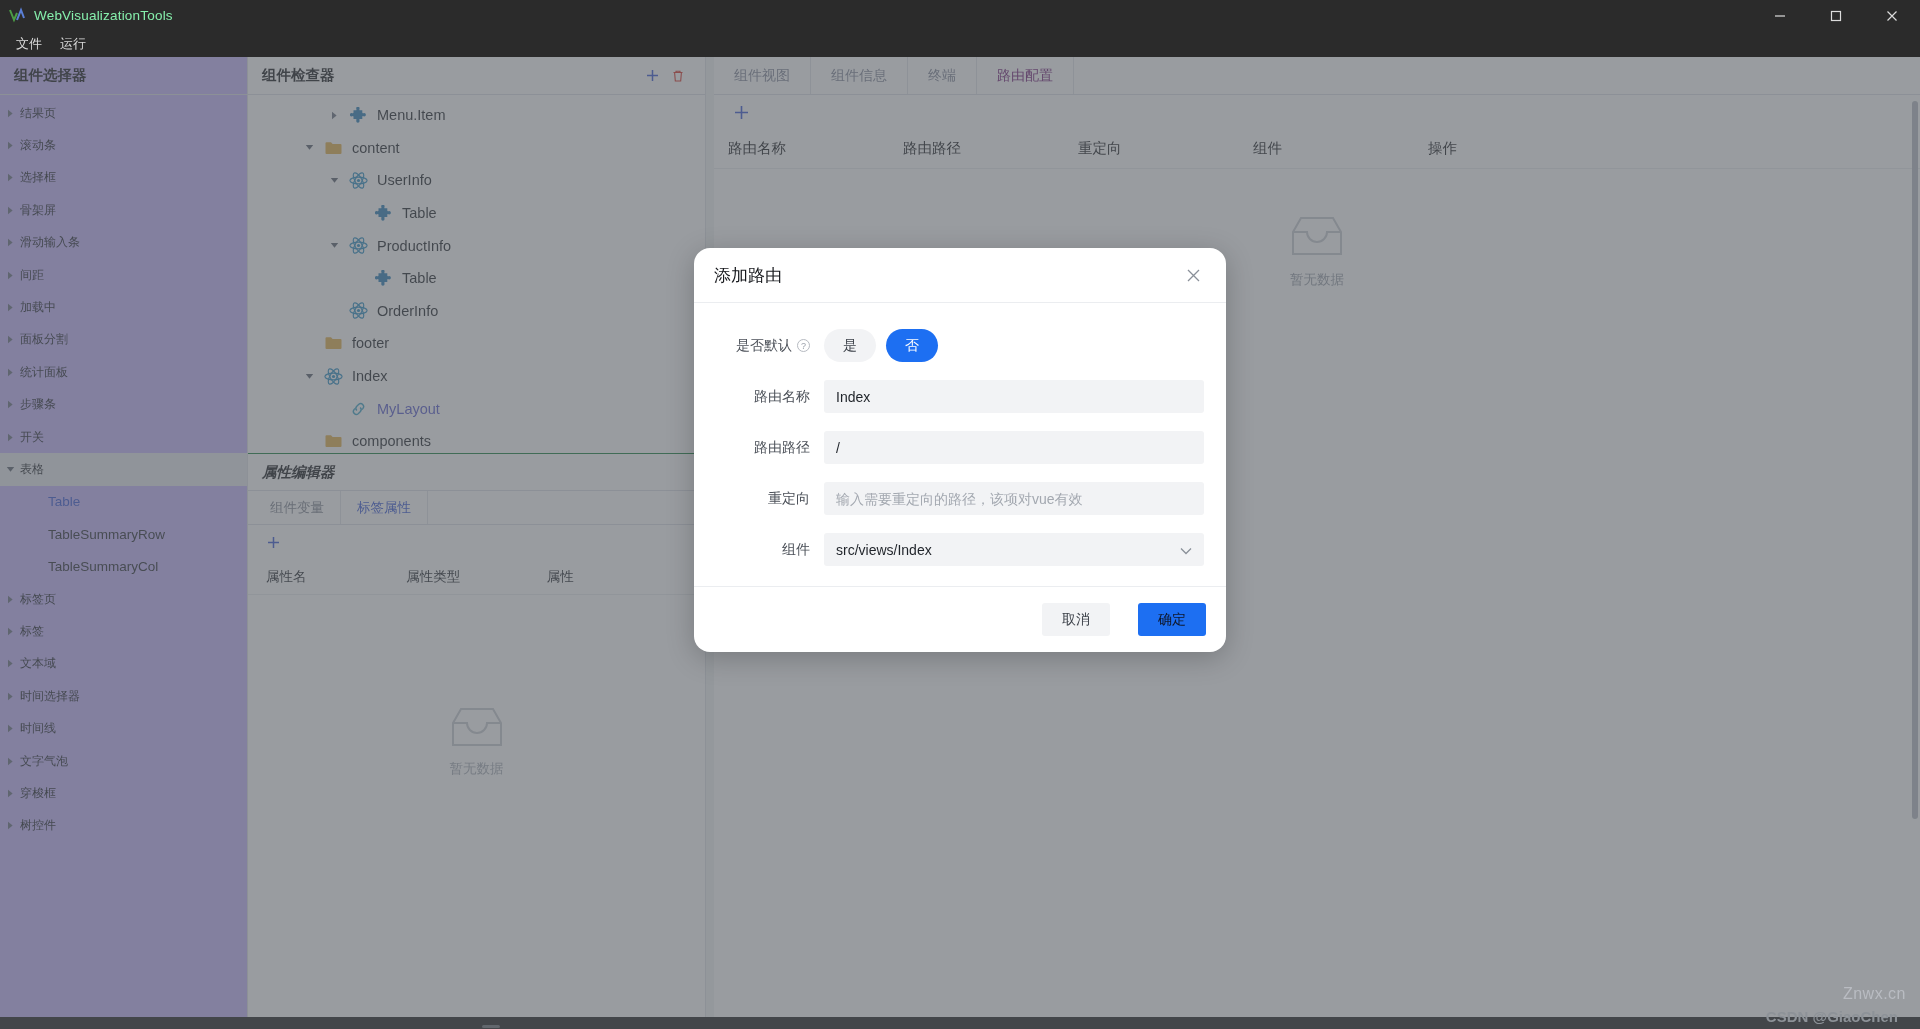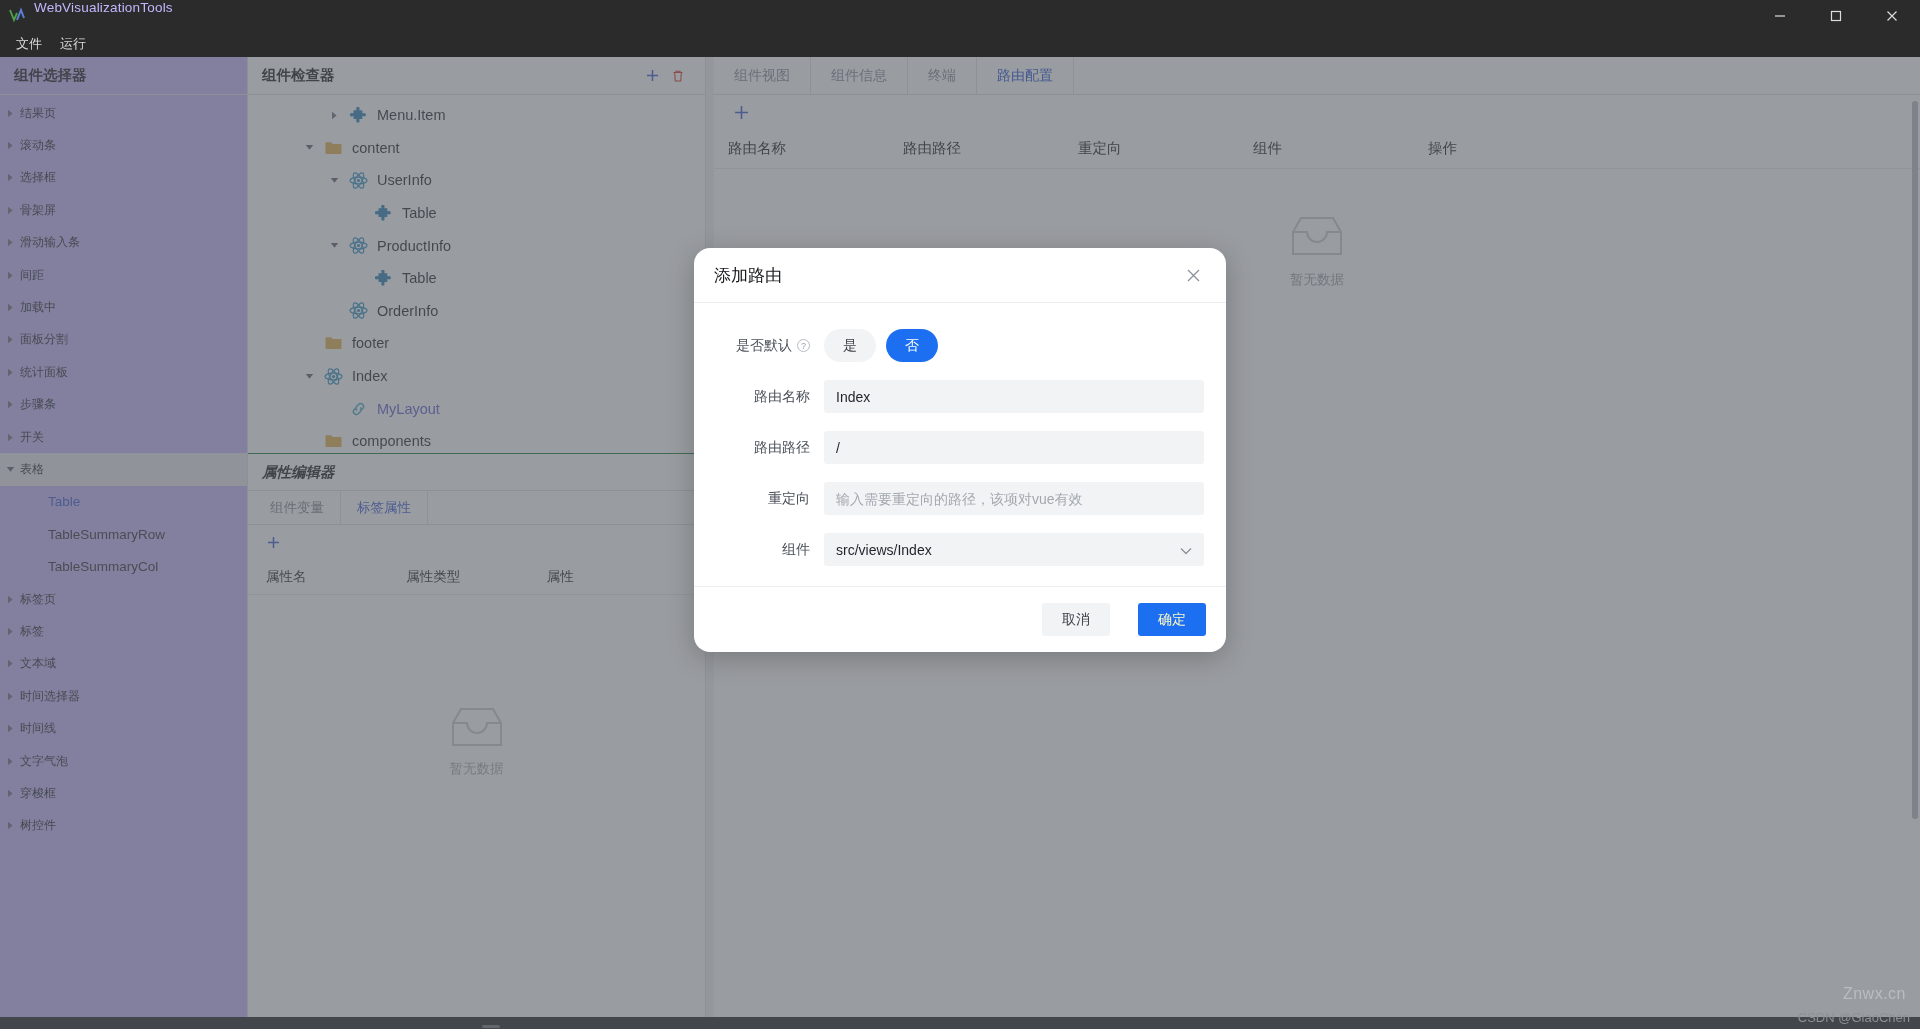--- a/index.html
+++ b/index.html
@@ -11,22 +11,22 @@
   }
   #app {
     position: relative;
     width: 1920px; height: 1029px;
     display: flex; flex-direction: column;
     background: #f2f3f5;
   }
 
   
   .titlebar {
-    height: 31px; background: #2b2b2b; color: #c4b5fd;
-    display: flex; flex: 0 0 31px;
+    height: 31px; background: #2b2b2b; color: #86efac;
+    display: flex; align-items: center; flex: 0 0 31px;
     font-size: 13px;
   }
   .tb-logo { width: 34px; display: flex; align-items: center; justify-content: center; }
   .tb-logo svg { display: block; }
   .tb-title { flex: 1; font-size: 13.5px; letter-spacing: .2px; }
   .tb-controls { display: flex; height: 100%; }
   .tb-btn {
     width: 56px; height: 31px; display: flex; align-items: center; justify-content: center;
     color: #dcdcdc;
   }
@@ -125,21 +125,21 @@
   
   .right-pane { flex: 1; background: #fff; display: flex; flex-direction: column; min-height: 0; }
   .right-tabs {
     height: 38px; display: flex; align-items: center; border-bottom: 1px solid #dcdfe6;
     flex: 0 0 38px;
   }
   .r-tab {
     padding: 0 20px; height: 37px; line-height: 37px; font-size: 14px; color: #83889a;
     cursor: pointer; border-right: 1px solid #e3e5ea;
   }
-  .r-tab.active { color: #1d4ed8; }
+  .r-tab.active { color: #701a75; }
   .right-toolbar { height: 34px; display: flex; align-items: center; padding-left: 14px; flex: 0 0 34px; }
   .route-head {
     height: 40px; display: flex; align-items: center; font-size: 14.5px; color: #16181c;
     border-bottom: 1px solid #ebedf0; padding: 0 14px; flex: 0 0 40px;
   }
   .rh-cell { flex: 0 0 175px; }
   .rh-cell:last-child { flex: 1; }
   .route-body { flex: 1; display: flex; align-items: flex-start; justify-content: center; padding-top: 46px; }
   .route-empty { display: flex; flex-direction: column; align-items: center; gap: 12px; color: #9aa0aa; font-size: 13.5px; }
 
@@ -192,25 +192,25 @@
   }
   .fselect .chev { margin-left: auto; color: #8a9099; }
   .modal-foot {
     height: 66px; border-top: 1px solid #ebedf0; display: flex; align-items: center;
     justify-content: flex-end; gap: 28px; padding: 0 20px;
   }
   .btn { height: 33px; padding: 0 20px; border-radius: 3px; font-size: 14px; cursor: pointer;
          display: flex; align-items: center; justify-content: center; border: none;
          font-family: "Liberation Sans", sans-serif; }
   .btn.ghost { background: #f2f3f5; color: #3a3f47; }
-  .btn.primary { background: #1d6ff2; color: #fef9c3; }
+  .btn.primary { background: #1d6ff2; color: #0f172a; }
 
   
   .wm1 { position: absolute; right: 14px; bottom: 26px; color: #b9bcc2; font-size: 16px; letter-spacing: .5px; z-index: 60; }
-  .wm2 { position: absolute; right: 10px; bottom: 4px; color: #8d9298; font-size: 13px; z-index: 60; }
+  .wm2 { position: absolute; right: 22px; bottom: 4px; color: #8d9298; font-size: 15px; z-index: 60; font-weight: bold; }
 
   .taskbar { position: absolute; left: 0; right: 0; bottom: 0; height: 12px; background: #1d1d1d; z-index: 40; }
   .tb-dot { position: absolute; left: 482px; bottom: 1px; width: 18px; height: 3px; background: #6f7479; border-radius: 2px; }
 </style>
 </head>
 <body>
 
 <div id="app">
 
   <div class="titlebar">

